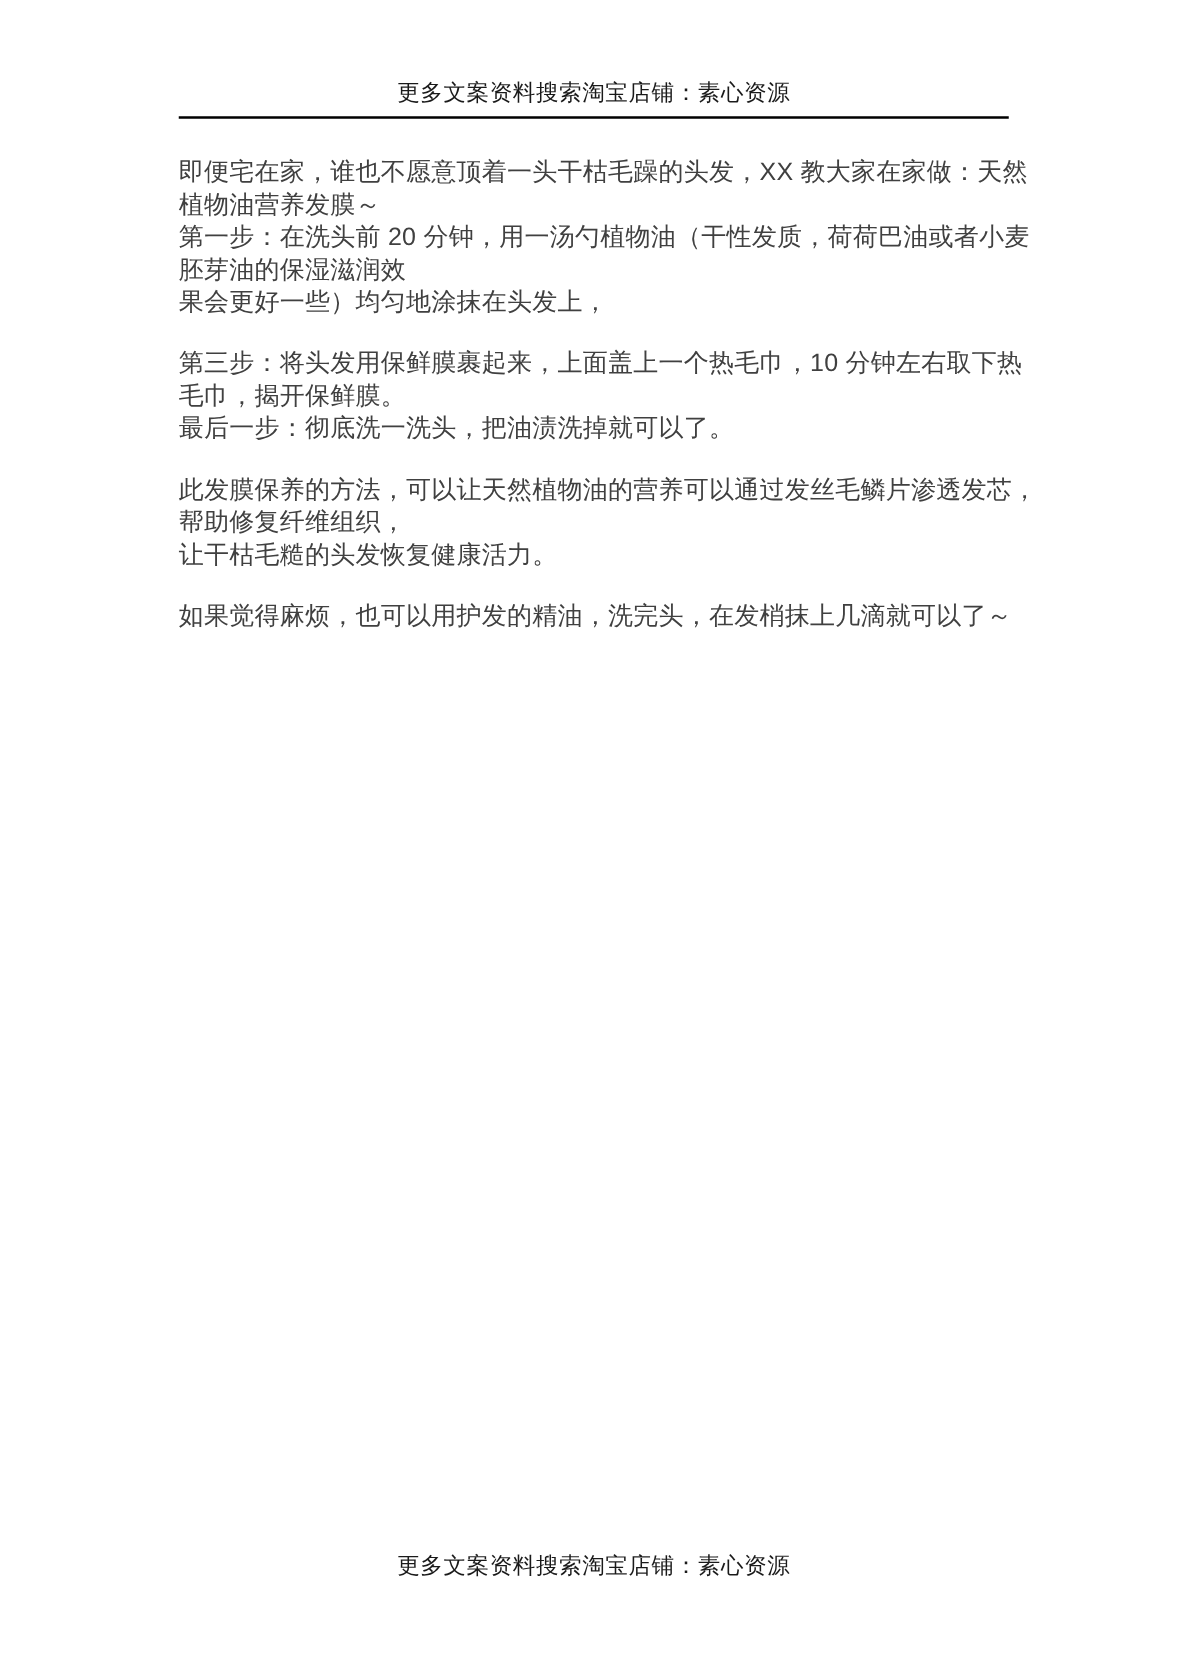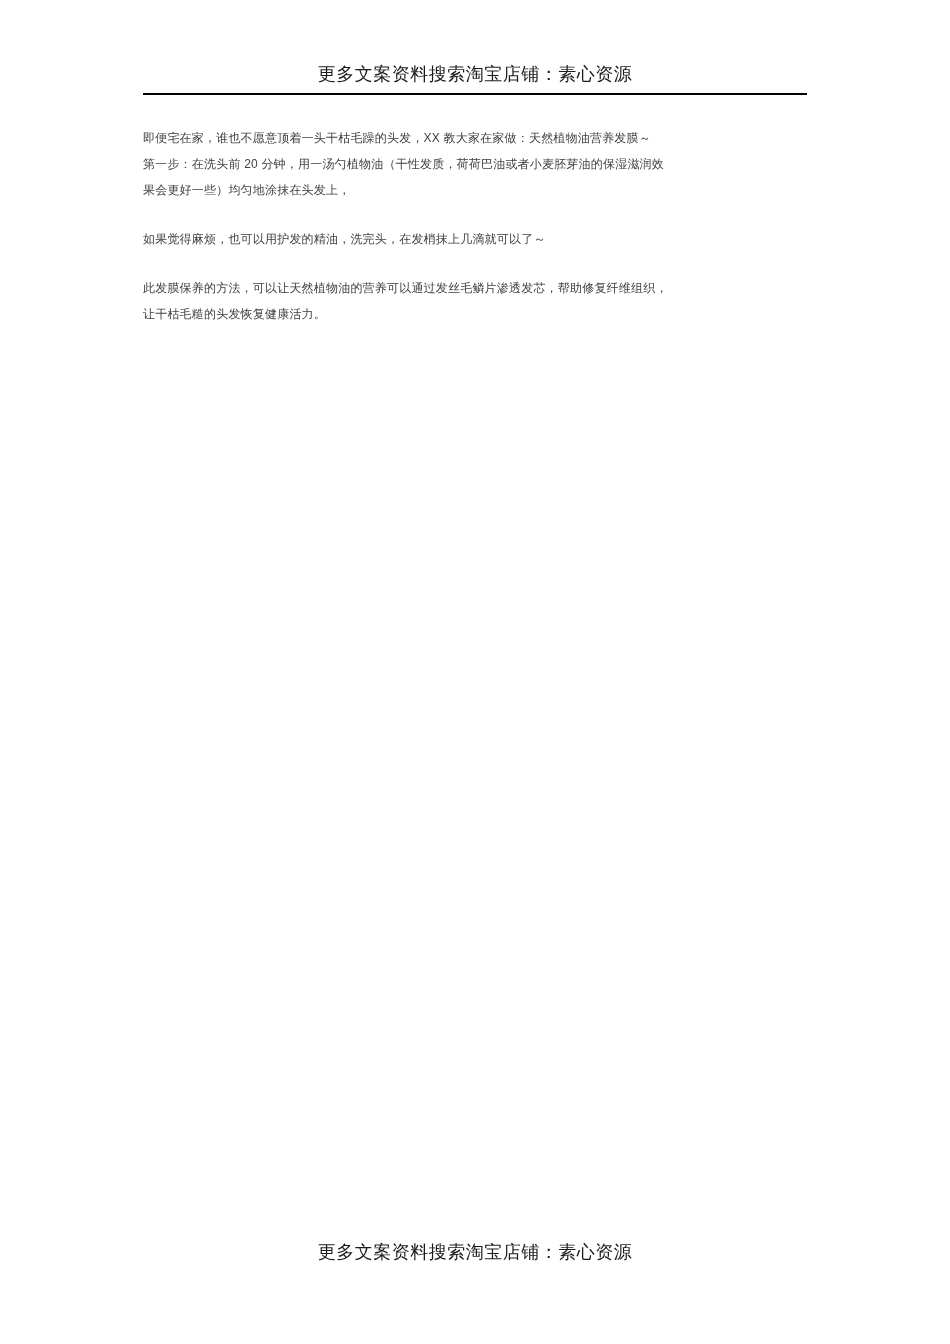--- a/index.html
+++ b/index.html
@@ -31,21 +31,21 @@
     color: #1a1a1a;
     padding-bottom: 7px;
     border-bottom: 2px solid #000000;
     letter-spacing: 0.5px;
   }
   .doc-body {
     position: absolute;
     left: 143px;
     top: 125px;
     width: 690px;
-    font-size: 12px;
+    font-size: 20px;
     line-height: 26px;
     color: #404040;
   }
   .doc-body p {
     margin: 0 0 23px 0;
     white-space: pre-wrap;
     letter-spacing: 0.2px;
   }
   .doc-footer {
     position: absolute;
@@ -65,22 +65,24 @@
 <div class="page">
 
   <div class="doc-header">
     <span>更多文案资料搜索淘宝店铺：素心资源</span>
   </div>
 
   <div class="doc-body">
     <p>即便宅在家，谁也不愿意顶着一头干枯毛躁的头发，XX 教大家在家做：天然植物油营养发膜～
 第一步：在洗头前 20 分钟，用一汤勺植物油（干性发质，荷荷巴油或者小麦胚芽油的保湿滋润效
 果会更好一些）均匀地涂抹在头发上，</p>
-    <p>如果觉得麻烦，也可以用护发的精油，洗完头，在发梢抹上几滴就可以了～</p>
+    <p>第三步：将头发用保鲜膜裹起来，上面盖上一个热毛巾，10 分钟左右取下热毛巾，揭开保鲜膜。
+最后一步：彻底洗一洗头，把油渍洗掉就可以了。</p>
     <p>此发膜保养的方法，可以让天然植物油的营养可以通过发丝毛鳞片渗透发芯，帮助修复纤维组织，
 让干枯毛糙的头发恢复健康活力。</p>
+    <p>如果觉得麻烦，也可以用护发的精油，洗完头，在发梢抹上几滴就可以了～</p>
   </div>
 
   <div class="doc-footer">
     <span>更多文案资料搜索淘宝店铺：素心资源</span>
   </div>
 
 </div>
 
 </body></html>

